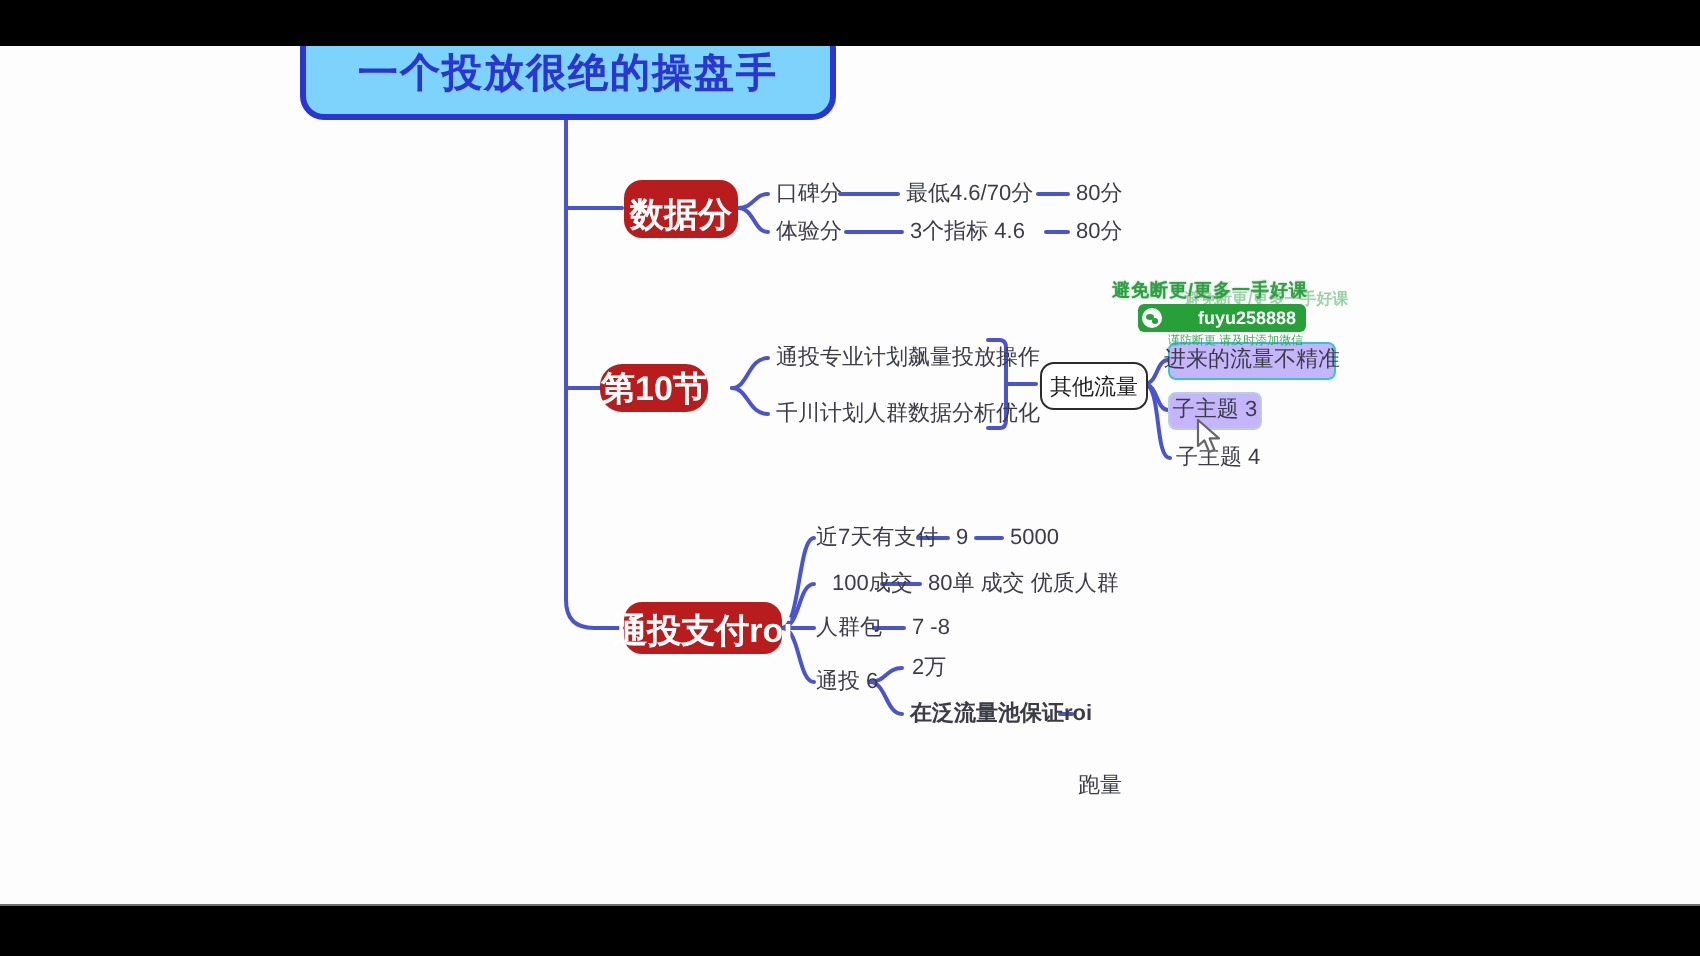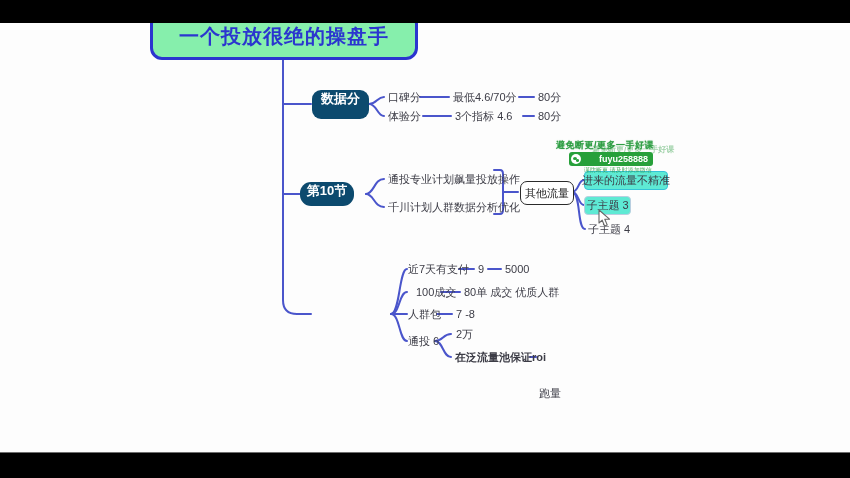--- a/index.html
+++ b/index.html
@@ -5,26 +5,26 @@
   html,body{margin:0;padding:0;background:#000;}
   #screen{position:relative;width:850px;height:478px;background:#000;overflow:hidden;
           font-family:"Liberation Sans","DejaVu Sans",sans-serif;}
   #stage{position:absolute;left:0;top:23px;width:850px;height:429px;background:#fdfdfd;}
   #wires{position:absolute;left:0;top:0;width:850px;height:478px;z-index:1;}
   .bar{position:absolute;left:0;width:850px;background:#000;z-index:6;}
   #bar-top{top:0;height:23px;}
   #bar-bottom{top:452px;height:26px;border-top:1px solid #6e6e6e;}
   .abs{position:absolute;z-index:3;}
   #title-box{left:150px;top:12px;width:262px;height:42px;border:3px solid #2b35cf;border-radius:12px;
-             background:#86efac;display:flex;align-items:center;justify-content:center;z-index:2;}
+             background:#7dd3fc;display:flex;align-items:center;justify-content:center;z-index:2;}
   #title-box span{color:#2b35cf;font-size:20px;font-weight:bold;letter-spacing:1px;white-space:nowrap;}
-  .node-black{background:#0c4a6e;color:#fff;font-weight:bold;font-size:13px;border-radius:9px;
-              display:flex;align-items:flex-start;justify-content:center;white-space:nowrap;z-index:3;}
+  .node-black{background:#b91c1c;color:#fff;font-weight:bold;font-size:17px;border-radius:9px;
+              display:flex;align-items:flex-end;justify-content:center;white-space:nowrap;z-index:3;}
   .leaf{font-size:11px;color:#3c3c46;white-space:nowrap;line-height:1;z-index:3;}
-  .boxed{display:flex;align-items:center;justify-content:center;background:#5eead4;border-radius:4px;}
+  .boxed{display:flex;align-items:center;justify-content:center;background:#c4b5fd;border-radius:4px;}
   #summary-box{left:520px;top:181px;width:52px;height:22px;border:1.5px solid #2b2b2b;border-radius:7px;
                background:#fff;display:flex;align-items:center;justify-content:center;
                font-size:11px;color:#222;z-index:3;}
   #hl-box{left:584px;top:171px;width:82px;height:17px;border:1.5px solid #35c3d7;}
   #sub3-box{left:584px;top:196px;width:45px;height:17px;border:1px solid #b9cfe0;}
   .wm{color:#2f9e44;z-index:4;white-space:nowrap;}
   #wm-line1{left:556px;top:139px;font-size:9px;font-weight:bold;letter-spacing:.5px;text-shadow:0 0 1px rgba(47,158,68,.7);}
   #wm-line1b{left:592px;top:144px;font-size:8px;font-weight:bold;opacity:.45;}
   #wm-badge{left:569px;top:152px;height:14px;background:#27a03a;border-radius:3px;display:flex;
             align-items:center;gap:18px;padding:0 5px 0 2px;z-index:4;}
@@ -104,20 +104,23 @@
     <span>其他流量</span>
   </div>
   <div id="hl-box" class="leaf boxed abs">
     <span>进来的流量不精准</span>
   </div>
   <div id="sub3-box" class="leaf boxed abs">
     <span>子主题 3</span>
   </div>
   <span class="leaf abs" style="left:588px;top:224px;">子主题 4</span>
 
+  <div class="node-black abs" style="left:312px;top:301px;width:79px;height:26px;">
+    <span>通投支付roi</span>
+  </div>
   <span class="leaf abs" style="left:408px;top:264px;">近7天有支付</span>
   <span class="leaf abs" style="left:478px;top:264px;">9</span>
   <span class="leaf abs" style="left:505px;top:264px;">5000</span>
   <span class="leaf abs" style="left:416px;top:287px;">100成交</span>
   <span class="leaf abs" style="left:464px;top:287px;">80单 成交 优质人群</span>
   <span class="leaf abs" style="left:408px;top:309px;">人群包</span>
   <span class="leaf abs" style="left:456px;top:309px;">7 -8</span>
   <span class="leaf abs" style="left:408px;top:336px;">通投 6</span>
   <span class="leaf abs" style="left:456px;top:329px;">2万</span>
   <span class="leaf abs" style="left:455px;top:352px;font-weight:bold;">在泛流量池保证roi</span>

